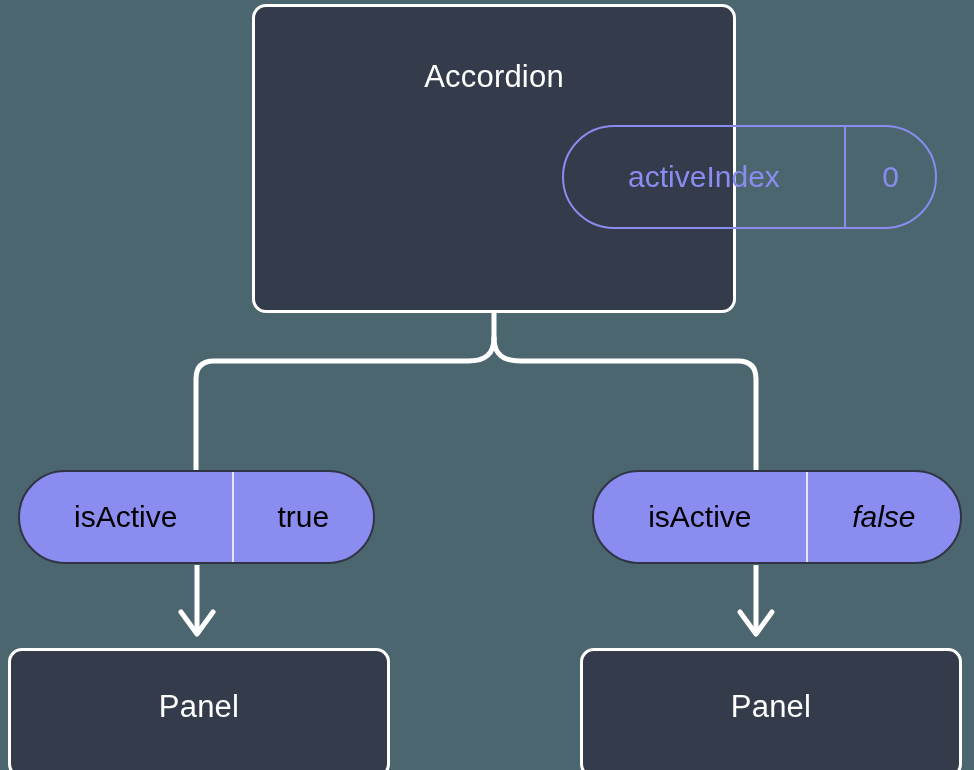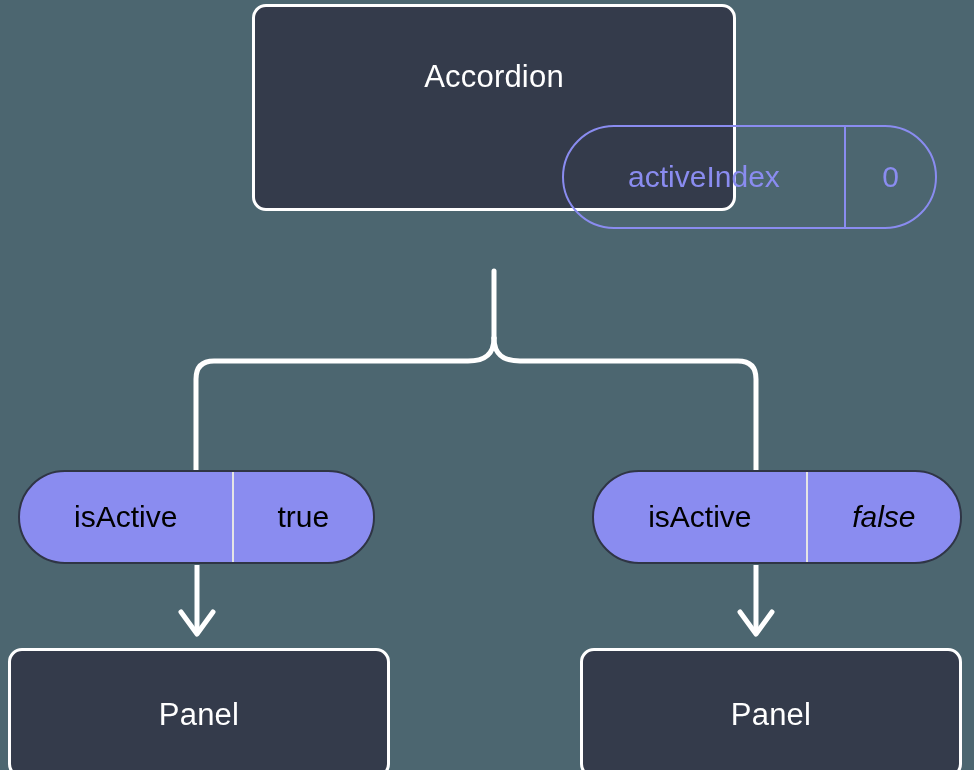--- a/index.html
+++ b/index.html
@@ -46,35 +46,35 @@
     font-size: 31px;
     font-weight: 400;
     letter-spacing: 0.2px;
     white-space: nowrap;
   }
 
   #accordion-box {
     left: 252px;
     top: 4px;
     width: 484px;
-    height: 207px;
+    height: 309px;
   }
   #accordion-title {
     top: 52px;
   }
 
   .panel-box {
     width: 382px;
     height: 130px;
     top: 648px;
   }
   #panel-left  { left: 8px; }
   #panel-right { left: 580px; }
   .panel-title {
-    top: 46px;
+    top: 38px;
   }
 
   
   .pill {
     position: absolute;
     box-sizing: border-box;
     display: flex;
     align-items: stretch;
     border-radius: 999px;
     overflow: hidden;

